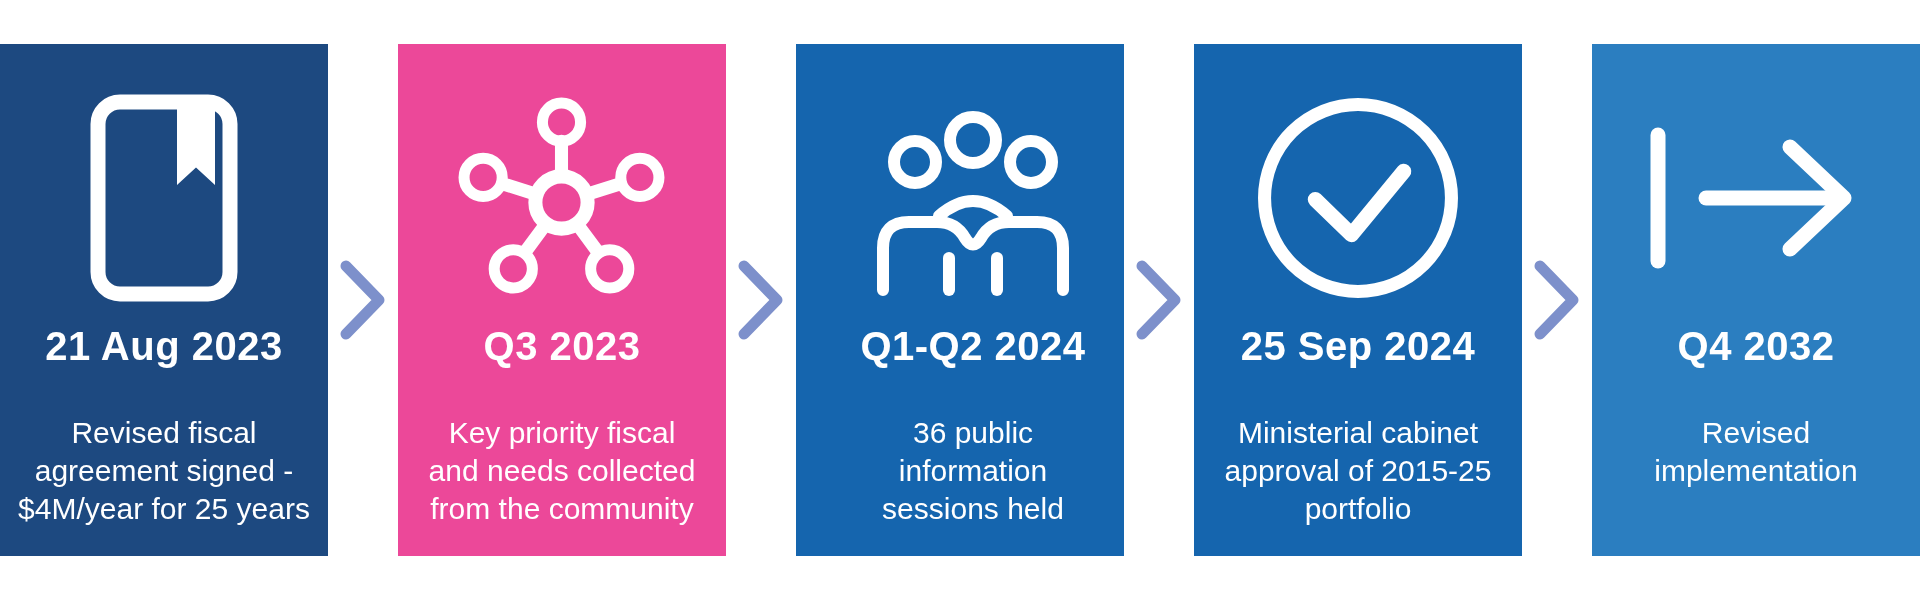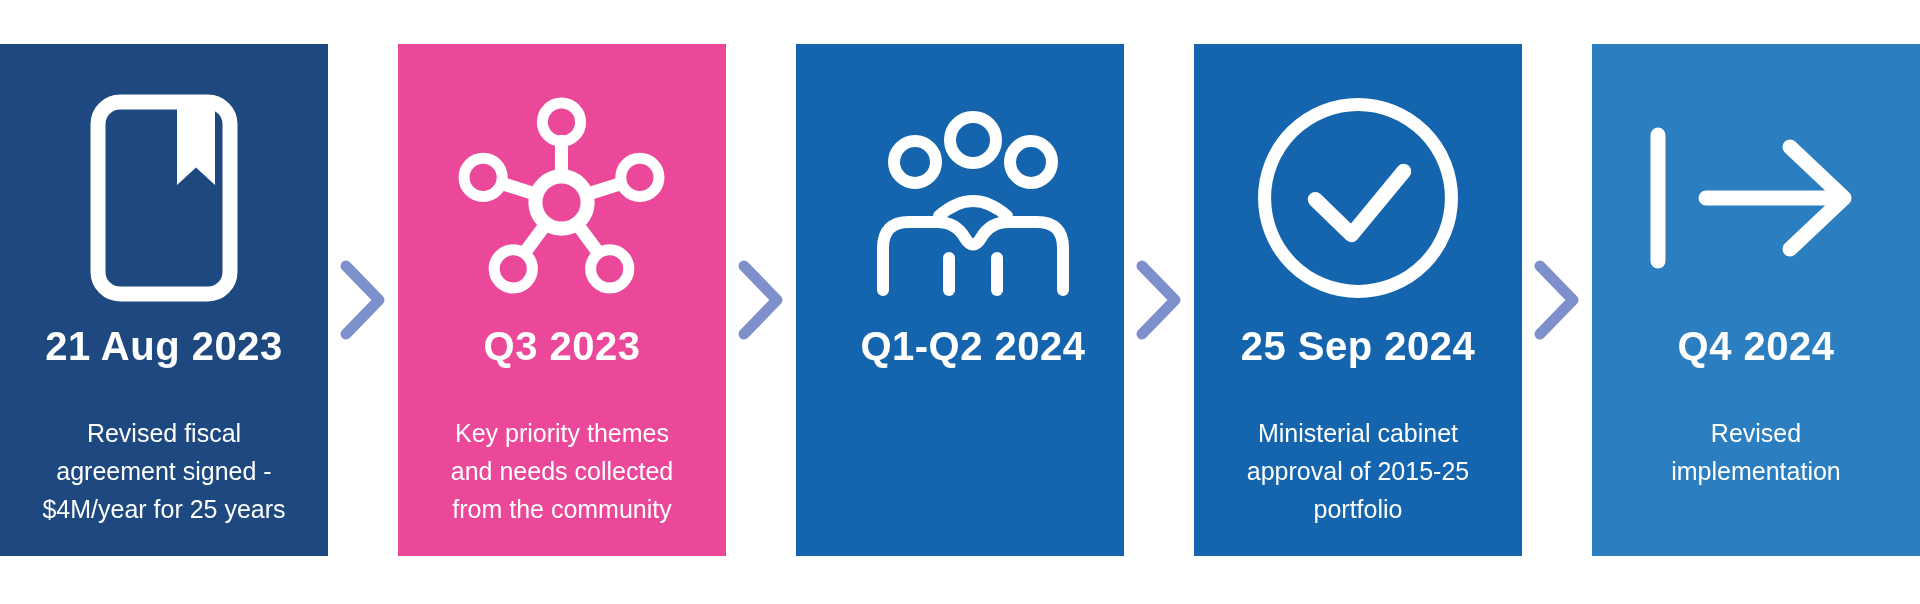--- a/index.html
+++ b/index.html
@@ -48,21 +48,21 @@
   .step-heading {
     margin: 0;
     font-size: 40px;
     line-height: 48px;
     font-weight: 700;
     letter-spacing: 0.5px;
     white-space: nowrap;
   }
   .step-body {
     margin: 44px 0 0 0;
-    font-size: 25px;
+    font-size: 30px;
     line-height: 38px;
     font-weight: 500;
     white-space: pre-line;
     text-align: center;
   }
   .icon-stroke {
     fill: none;
     stroke: #ffffff;
     stroke-linecap: round;
     stroke-linejoin: round;
@@ -109,21 +109,21 @@
           <line class="icon-stroke" x1="91.7" y1="133" x2="71" y2="161" stroke-width="13"></line>
           <line class="icon-stroke" x1="122.3" y1="133" x2="143" y2="161" stroke-width="13"></line>
           <circle class="icon-stroke" cx="107" cy="32" r="19" stroke-width="11"></circle>
           <circle class="icon-stroke" cx="29" cy="87" r="19" stroke-width="11"></circle>
           <circle class="icon-stroke" cx="185" cy="87" r="19" stroke-width="11"></circle>
           <circle class="icon-stroke" cx="59" cy="178" r="19" stroke-width="11"></circle>
           <circle class="icon-stroke" cx="155" cy="178" r="19" stroke-width="11"></circle>
         </svg>
       </div>
       <h2 class="step-heading">Q3 2023</h2>
-      <p class="step-body">Key priority themes
+      <p class="step-body">Key priority fiscal
 and needs collected
 from the community</p>
     </div>
 
     <div class="gap">
       <svg width="50" height="84" viewBox="0 0 50 84">
         <polyline class="chev" points="8,8 41,42 8,76" stroke-width="11" style="stroke: rgb(125, 144, 203);"></polyline>
       </svg>
     </div>
 
@@ -133,20 +133,23 @@
           <circle class="icon-stroke" cx="62" cy="64" r="21" stroke-width="12"></circle>
           <circle class="icon-stroke" cx="120" cy="42" r="23" stroke-width="12"></circle>
           <circle class="icon-stroke" cx="178" cy="64" r="21" stroke-width="12"></circle>
           <path class="icon-stroke" d="M86,118 Q120,88 154,118" stroke-width="12"></path>
           <path class="icon-stroke" d="M30,192 V150 Q30,124 56,124 H84 Q103,124 112,140 Q120,153 128,140 Q137,124 156,124 H184 Q210,124 210,150 V192" stroke-width="12"></path>
           <line class="icon-stroke" x1="96" y1="192" x2="96" y2="160" stroke-width="12"></line>
           <line class="icon-stroke" x1="144" y1="192" x2="144" y2="160" stroke-width="12"></line>
         </svg>
       </div>
       <h2 class="step-heading">Q1-Q2 2024</h2>
+      <p class="step-body">36 public
+information
+sessions held</p>
     </div>
 
     <div class="gap">
       <svg width="50" height="84" viewBox="0 0 50 84">
         <polyline class="chev" points="8,8 41,42 8,76" stroke-width="11" style="stroke: rgb(125, 144, 203);"></polyline>
       </svg>
     </div>
 
     <div class="card" style="background-color: rgb(21, 101, 174);">
       <div class="icon-box">
@@ -168,19 +171,19 @@
     </div>
 
     <div class="card" style="background-color: rgb(43, 126, 192);">
       <div class="icon-box">
         <svg width="225" height="150" viewBox="0 0 225 150">
           <line class="icon-stroke" x1="14" y1="12" x2="14" y2="138" stroke-width="15"></line>
           <line class="icon-stroke" x1="62" y1="75" x2="196" y2="75" stroke-width="15"></line>
           <path class="icon-stroke" d="M146,24 L200,75 L146,126" stroke-width="15"></path>
         </svg>
       </div>
-      <h2 class="step-heading">Q4 2024</h2>
+      <h2 class="step-heading">Q4 2032</h2>
       <p class="step-body">Revised
 implementation</p>
     </div>
 
   </div>
 </div>
 
 </body></html>

